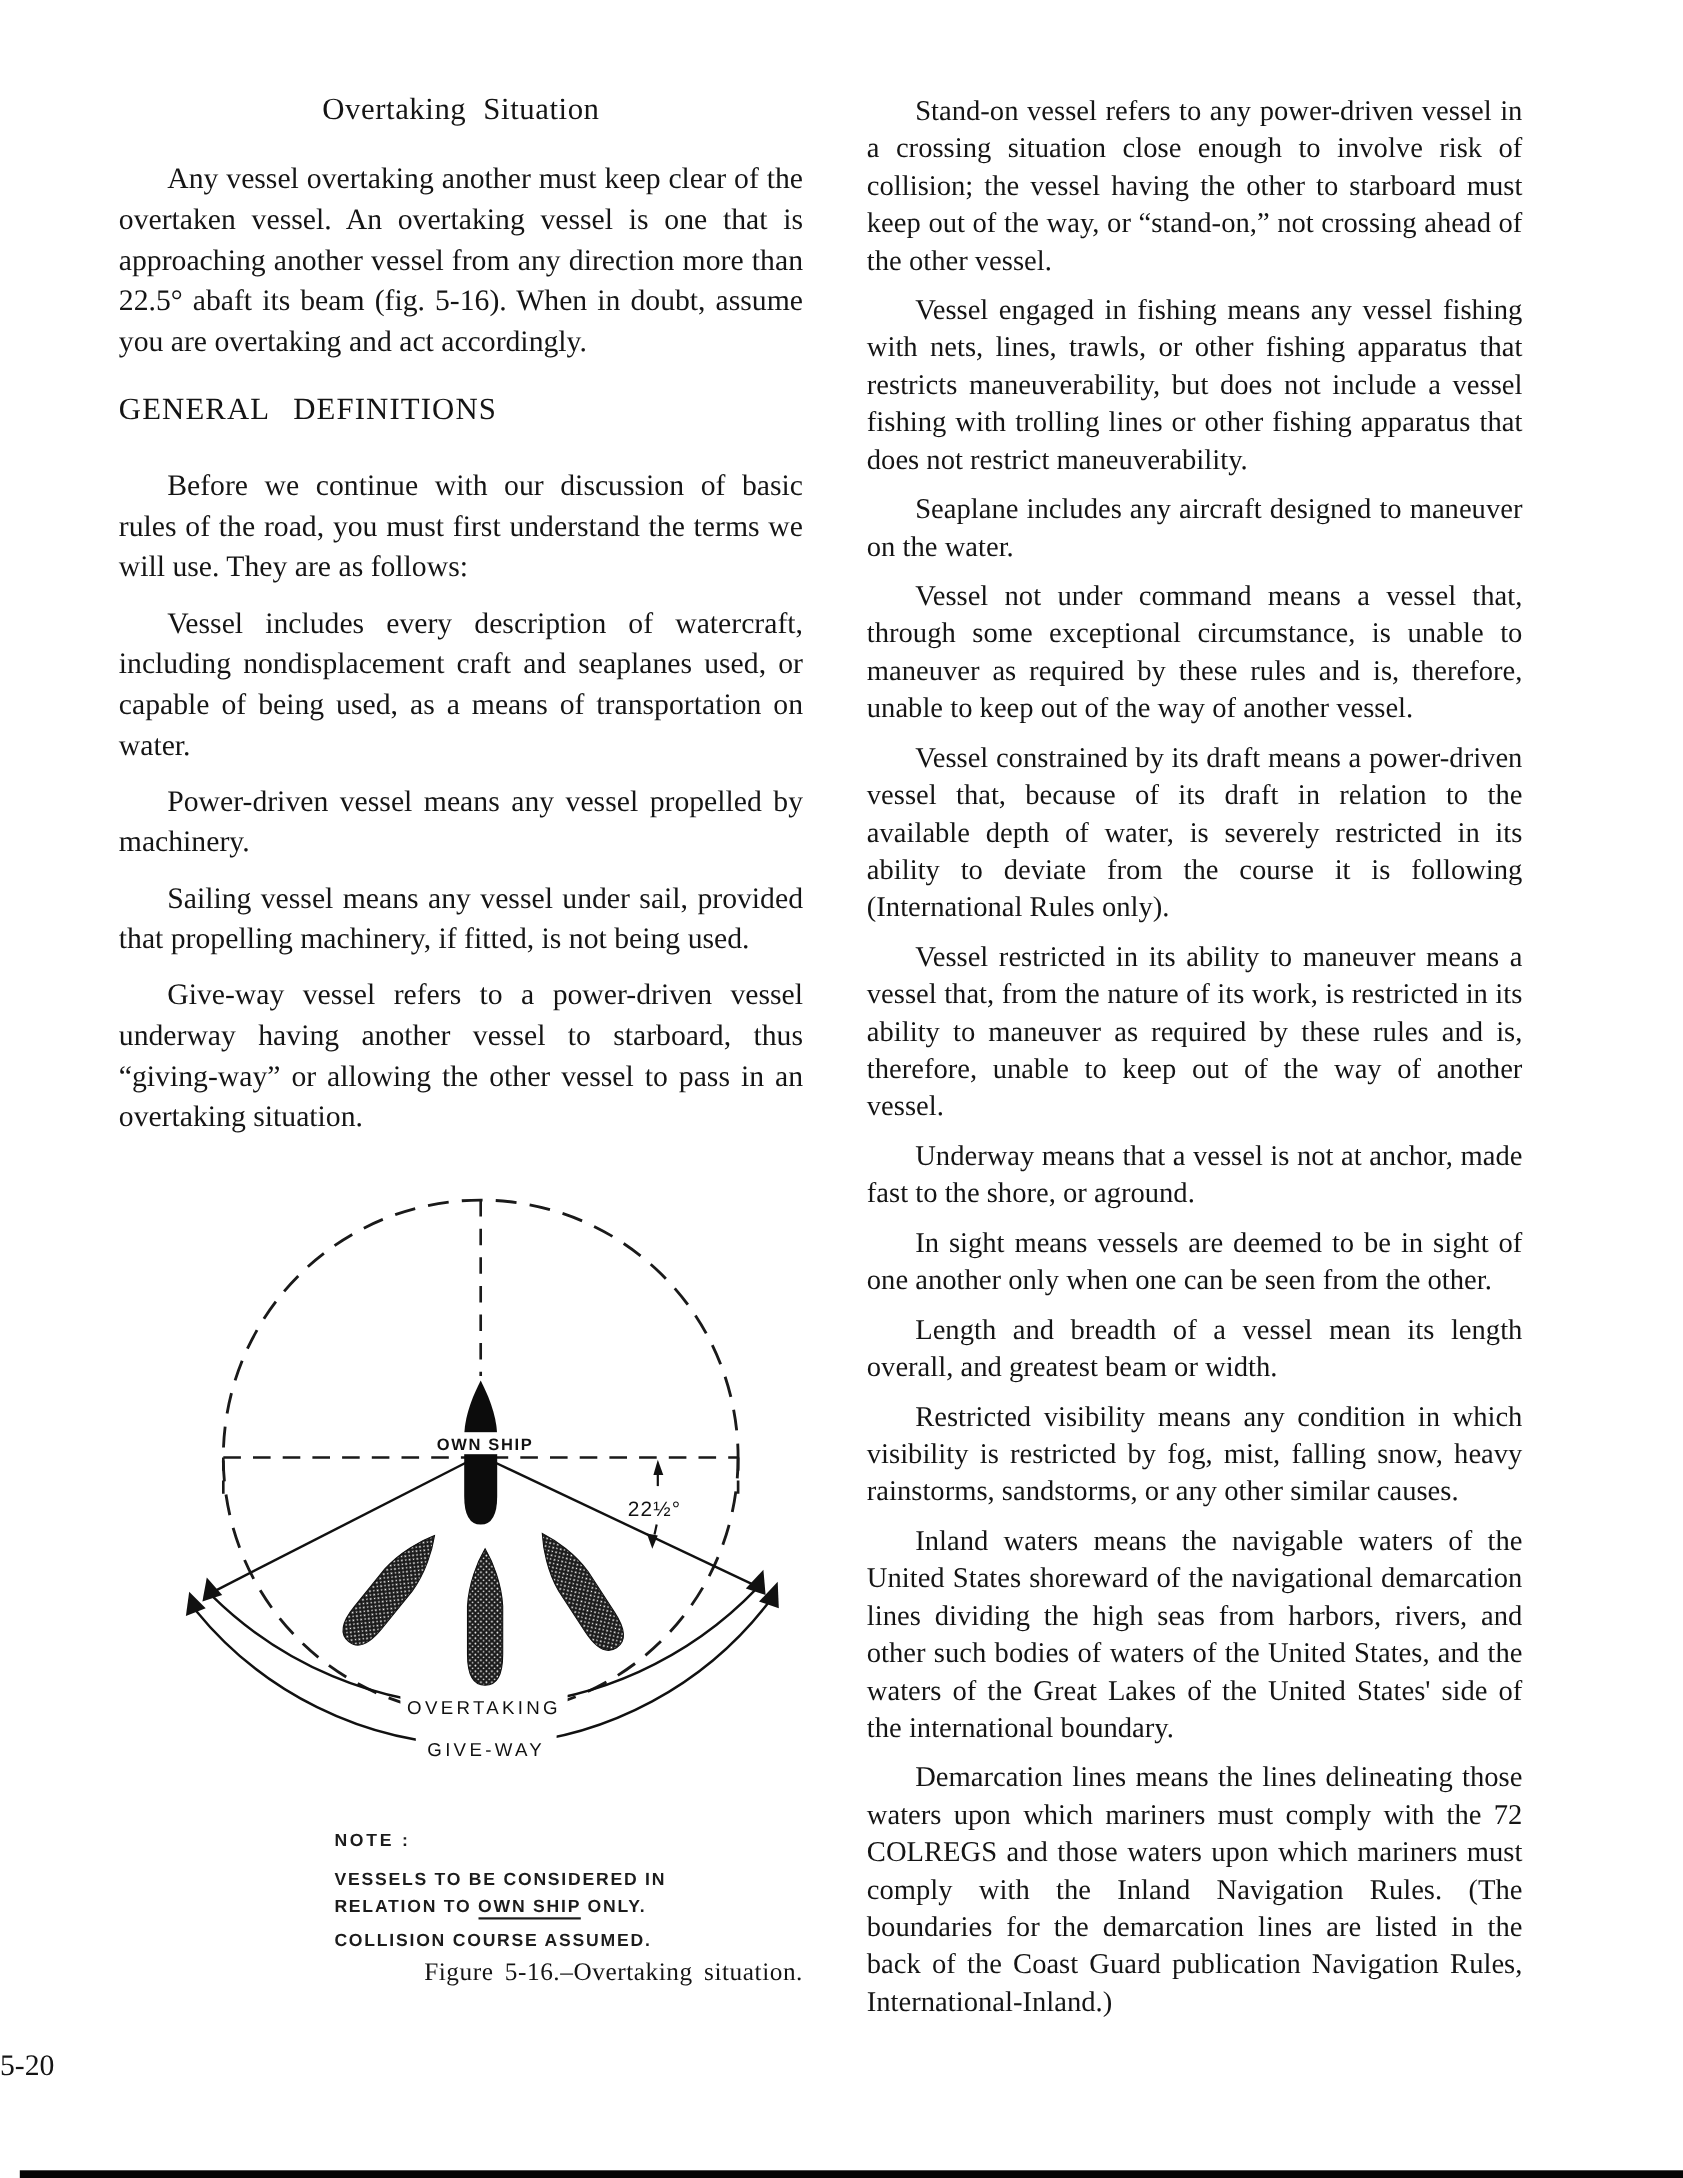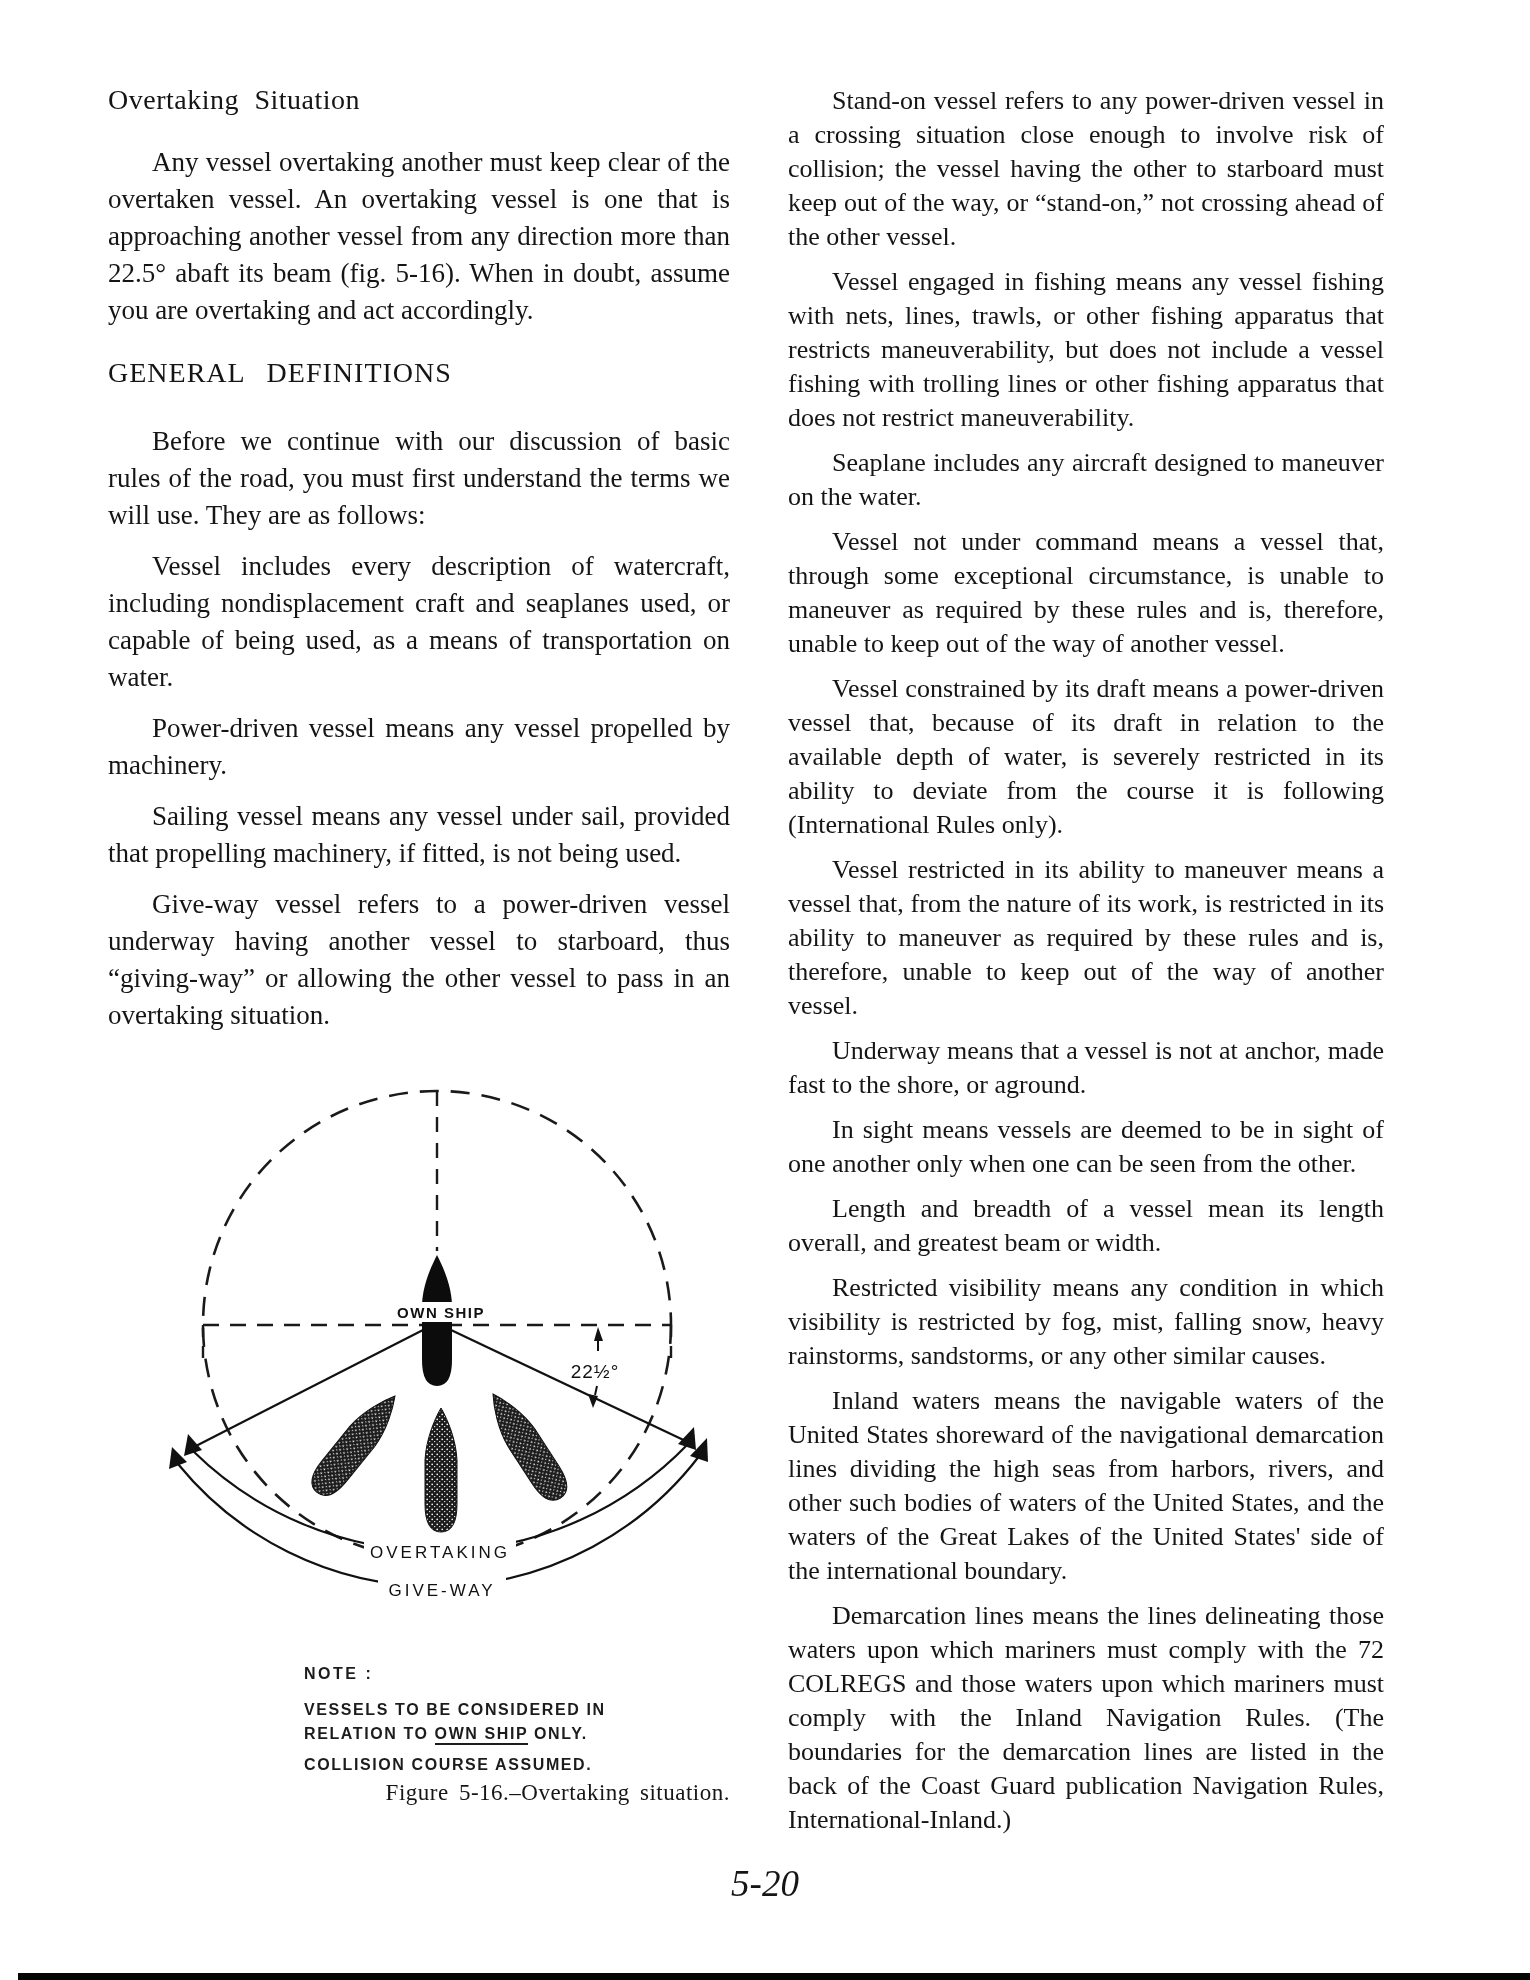--- a/index.html
+++ b/index.html
@@ -10,21 +10,21 @@
     color:#151515;
     font-family:"Liberation Serif", serif;
     overflow:hidden;
     margin:0 auto;
   }
   .col{position:absolute;top:84px;}
   .col-left{left:108px;width:622px;}
   .col-right{left:788px;width:596px;}
   .sec-head{
     font-size:28px;font-weight:normal;margin:0 0 28px 0;
-    letter-spacing:0.5px;word-spacing:8px;
+    letter-spacing:0.5px;word-spacing:8px;text-align:center;
   }
   .defs-head{
     font-size:28px;font-weight:normal;margin:28px 0 34px 0;
     letter-spacing:1px;word-spacing:14px;
   }
   .col-left p.body{
     font-size:27px;line-height:37px;margin:0 0 14px 0;
     text-align:justify;text-indent:44px;
   }
   .col-right p.body{
@@ -46,21 +46,21 @@
   .fig-note .note-head{margin-bottom:12px;letter-spacing:2.5px;}
   .fig-note .note-line3{margin-top:7px;}
   .fig-note .u{border-bottom:2px solid #1c1c1c;padding-bottom:1px;}
   .fig-caption{
     position:absolute;left:58px;right:0;top:722px;
     text-align:right;
     font-size:23px;letter-spacing:0.5px;word-spacing:4px;
   }
   .page-number{
     position:absolute;left:0;right:0;top:1862px;
-    text-align:center;font-size:37px;font-style:italic;
+    font-size:27px;
   }
   .scan-edge{
     position:absolute;left:18px;right:0;bottom:0;height:7px;
     background:#050505;
   }
   svg text{font-family:"Liberation Sans", sans-serif;fill:#111;}
 </style>
 </head>
 <body>
 

